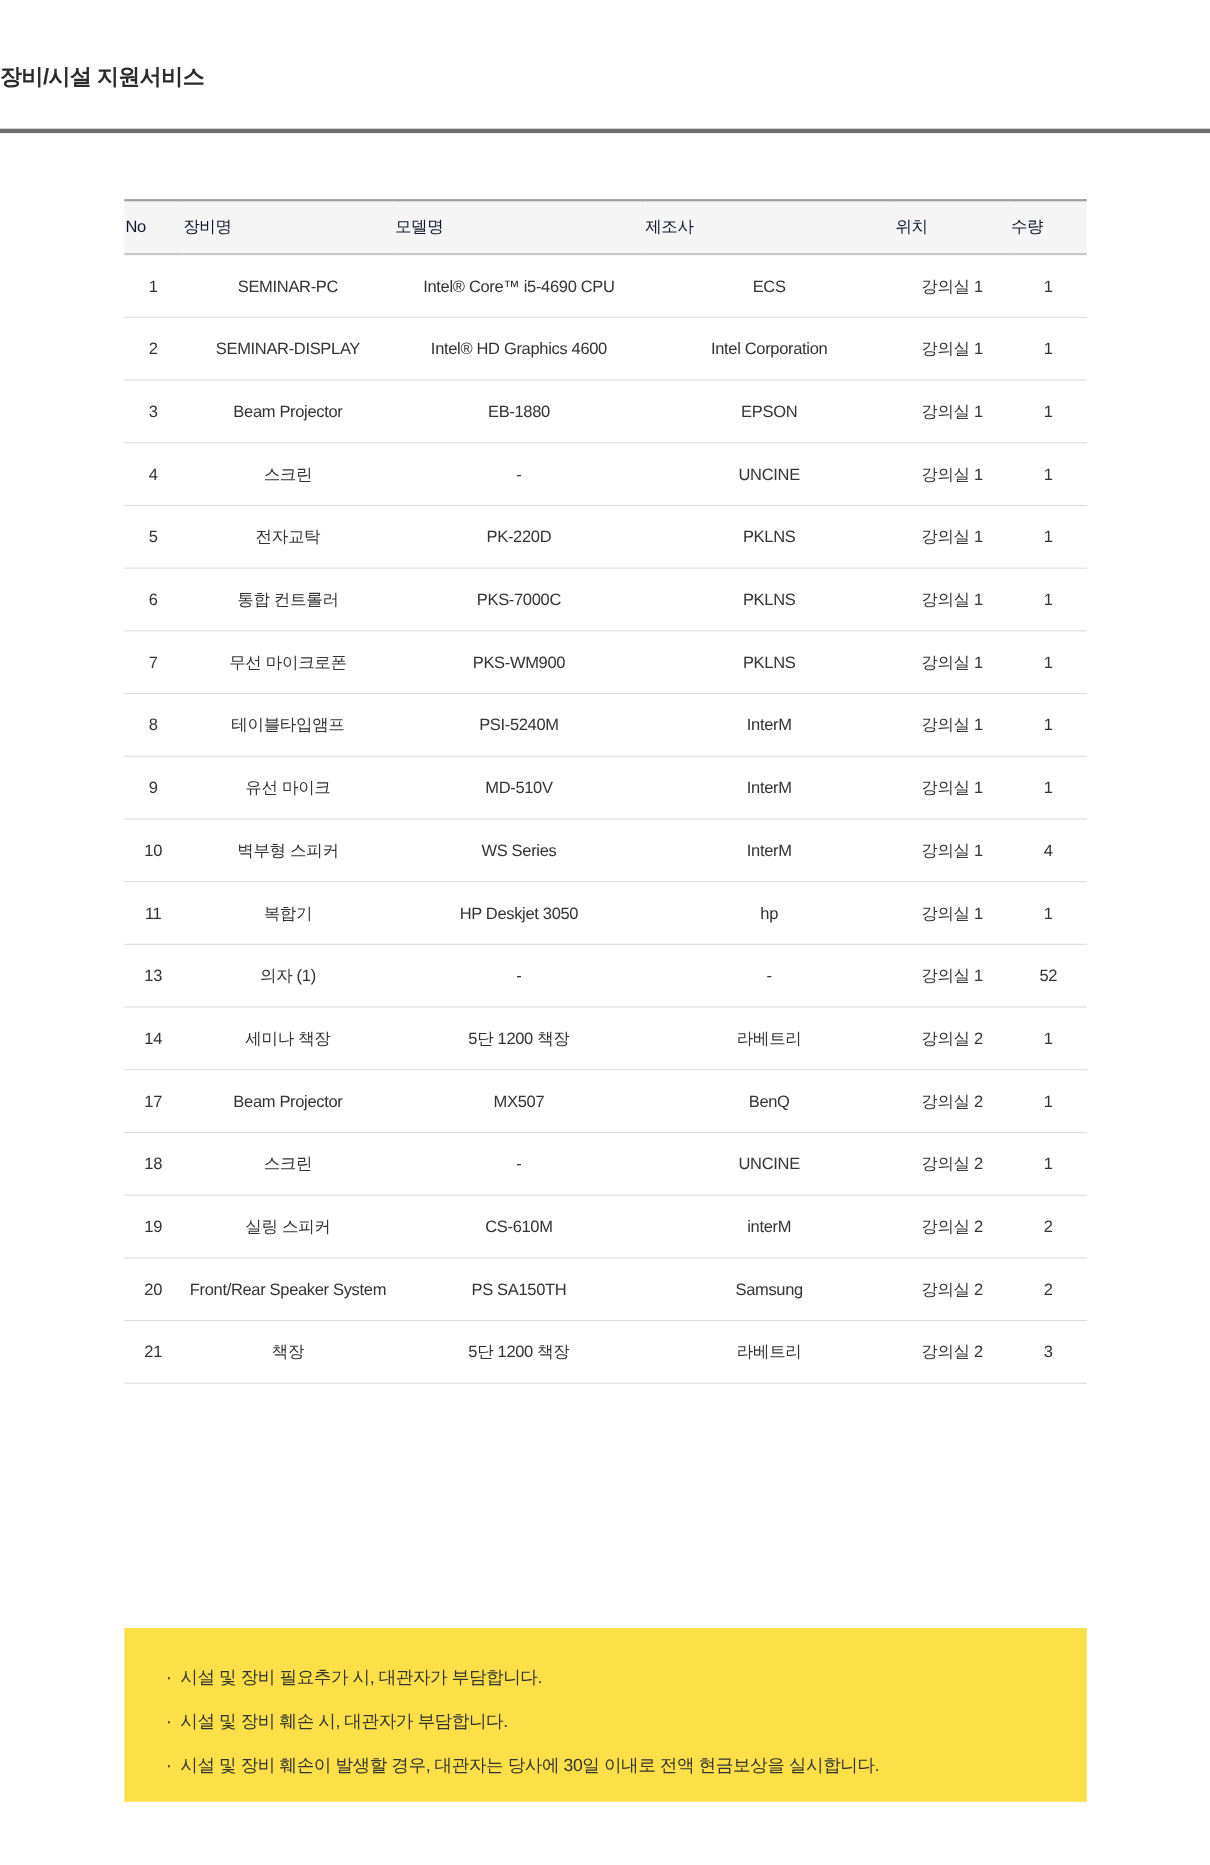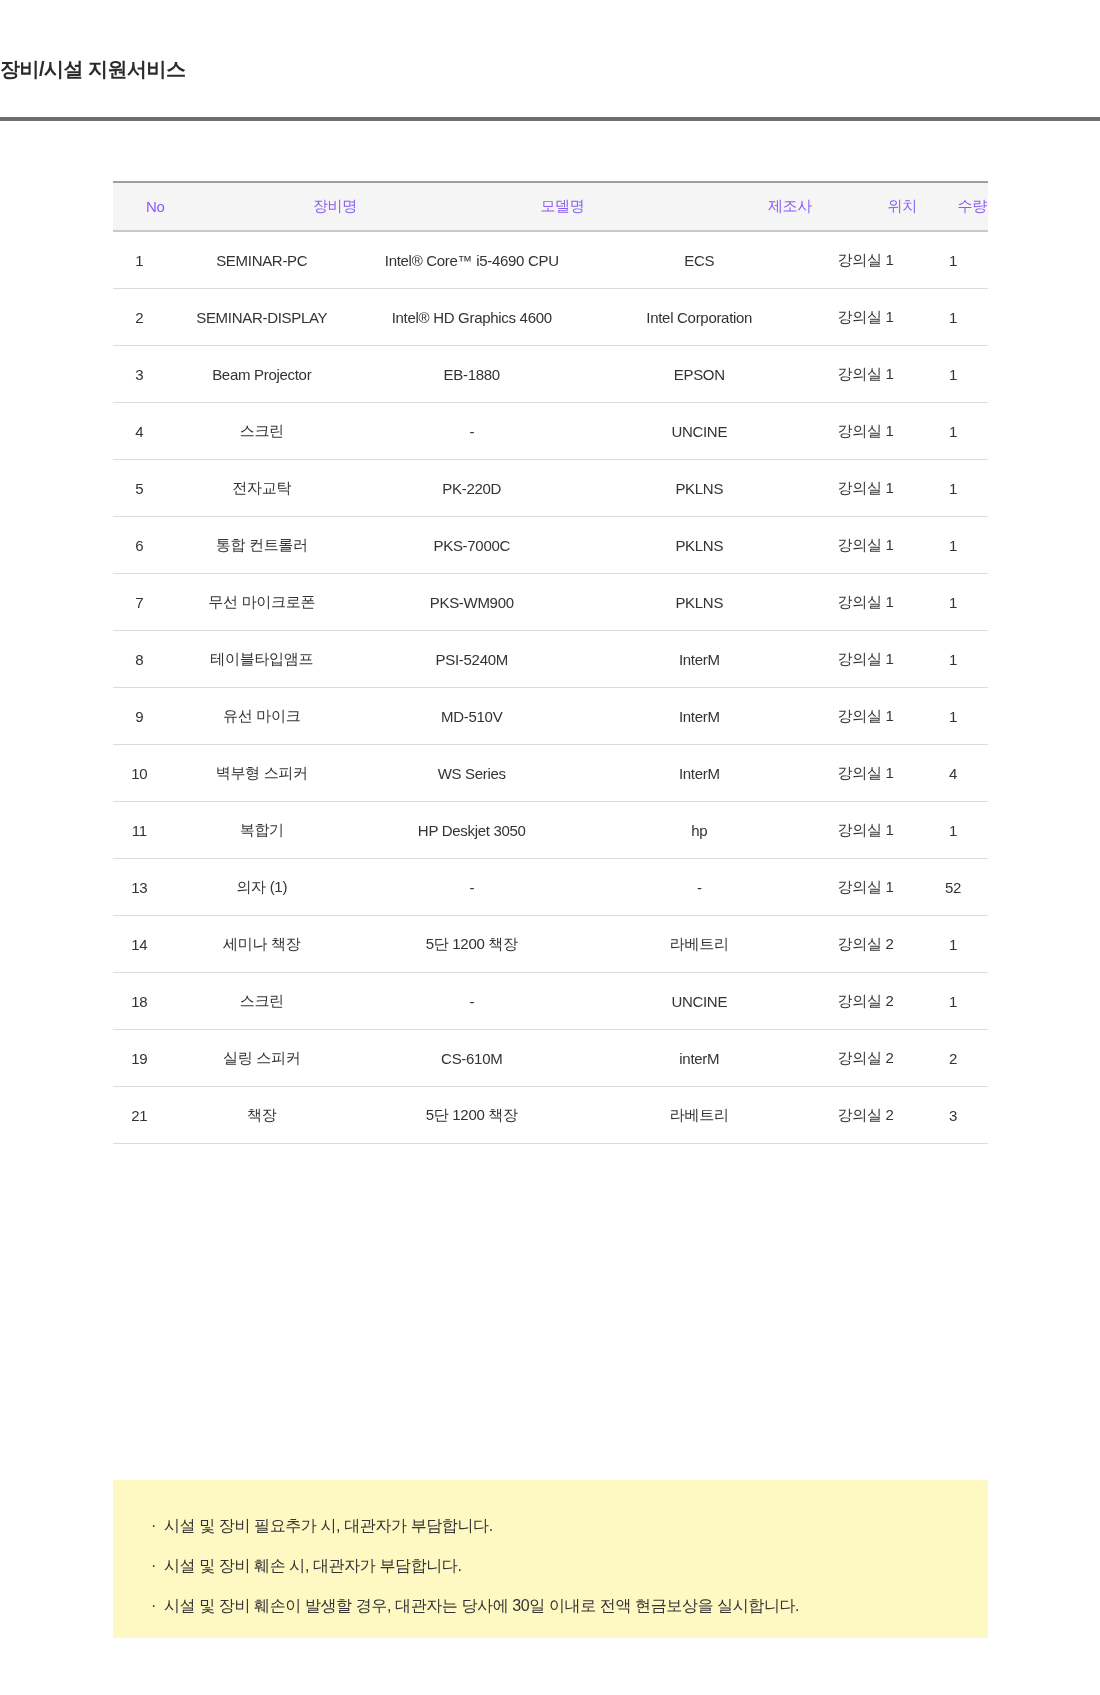--- a/index.html
+++ b/index.html
@@ -17,31 +17,31 @@
   }
   .table-wrap{
     position:absolute;top:181px;left:113px;width:875px;
   }
   table{
     width:100%;border-collapse:collapse;table-layout:fixed;
     border-top:2px solid #9e9e9e;
   }
   thead th{
     height:45px;background:#f5f5f6;border-bottom:2px solid #c9c9c9;
-    font-size:15px;font-weight:400;color:#8b5cf6;text-align:right;vertical-align:middle;
+    font-size:15px;font-weight:400;color:#0f172a;text-align:left;vertical-align:middle;
     letter-spacing:-0.3px;
   }
   tbody td{
     height:54px;border-bottom:1px solid #dcdcdc;
     font-size:15px;font-weight:400;color:#333;text-align:center;vertical-align:middle;
     letter-spacing:-0.3px;white-space:nowrap;overflow:hidden;
   }
   .notes-box{
     position:absolute;top:1480px;left:113px;width:875px;height:158px;
-    background:#fef9c3;box-sizing:border-box;padding:26px 20px 0 38px;
+    background:#fde047;box-sizing:border-box;padding:26px 20px 0 38px;
   }
   .note-line{
     font-size:16px;color:#333;line-height:40px;letter-spacing:-0.4px;
   }
   .note-line .bullet{
     display:inline-block;margin-right:8px;color:#333;
   }
 </style>
 </head>
 <body>
@@ -168,32 +168,48 @@
         </tr>
         <tr>
           <td>14</td>
           <td>세미나 책장</td>
           <td>5단 1200 책장</td>
           <td>라베트리</td>
           <td>강의실 2</td>
           <td>1</td>
         </tr>
         <tr>
+          <td>17</td>
+          <td>Beam Projector</td>
+          <td>MX507</td>
+          <td>BenQ</td>
+          <td>강의실 2</td>
+          <td>1</td>
+        </tr>
+        <tr>
           <td>18</td>
           <td>스크린</td>
           <td>-</td>
           <td>UNCINE</td>
           <td>강의실 2</td>
           <td>1</td>
         </tr>
         <tr>
           <td>19</td>
           <td>실링 스피커</td>
           <td>CS-610M</td>
           <td>interM</td>
+          <td>강의실 2</td>
+          <td>2</td>
+        </tr>
+        <tr>
+          <td>20</td>
+          <td>Front/Rear Speaker System</td>
+          <td>PS SA150TH</td>
+          <td>Samsung</td>
           <td>강의실 2</td>
           <td>2</td>
         </tr>
         <tr>
           <td>21</td>
           <td>책장</td>
           <td>5단 1200 책장</td>
           <td>라베트리</td>
           <td>강의실 2</td>
           <td>3</td>

